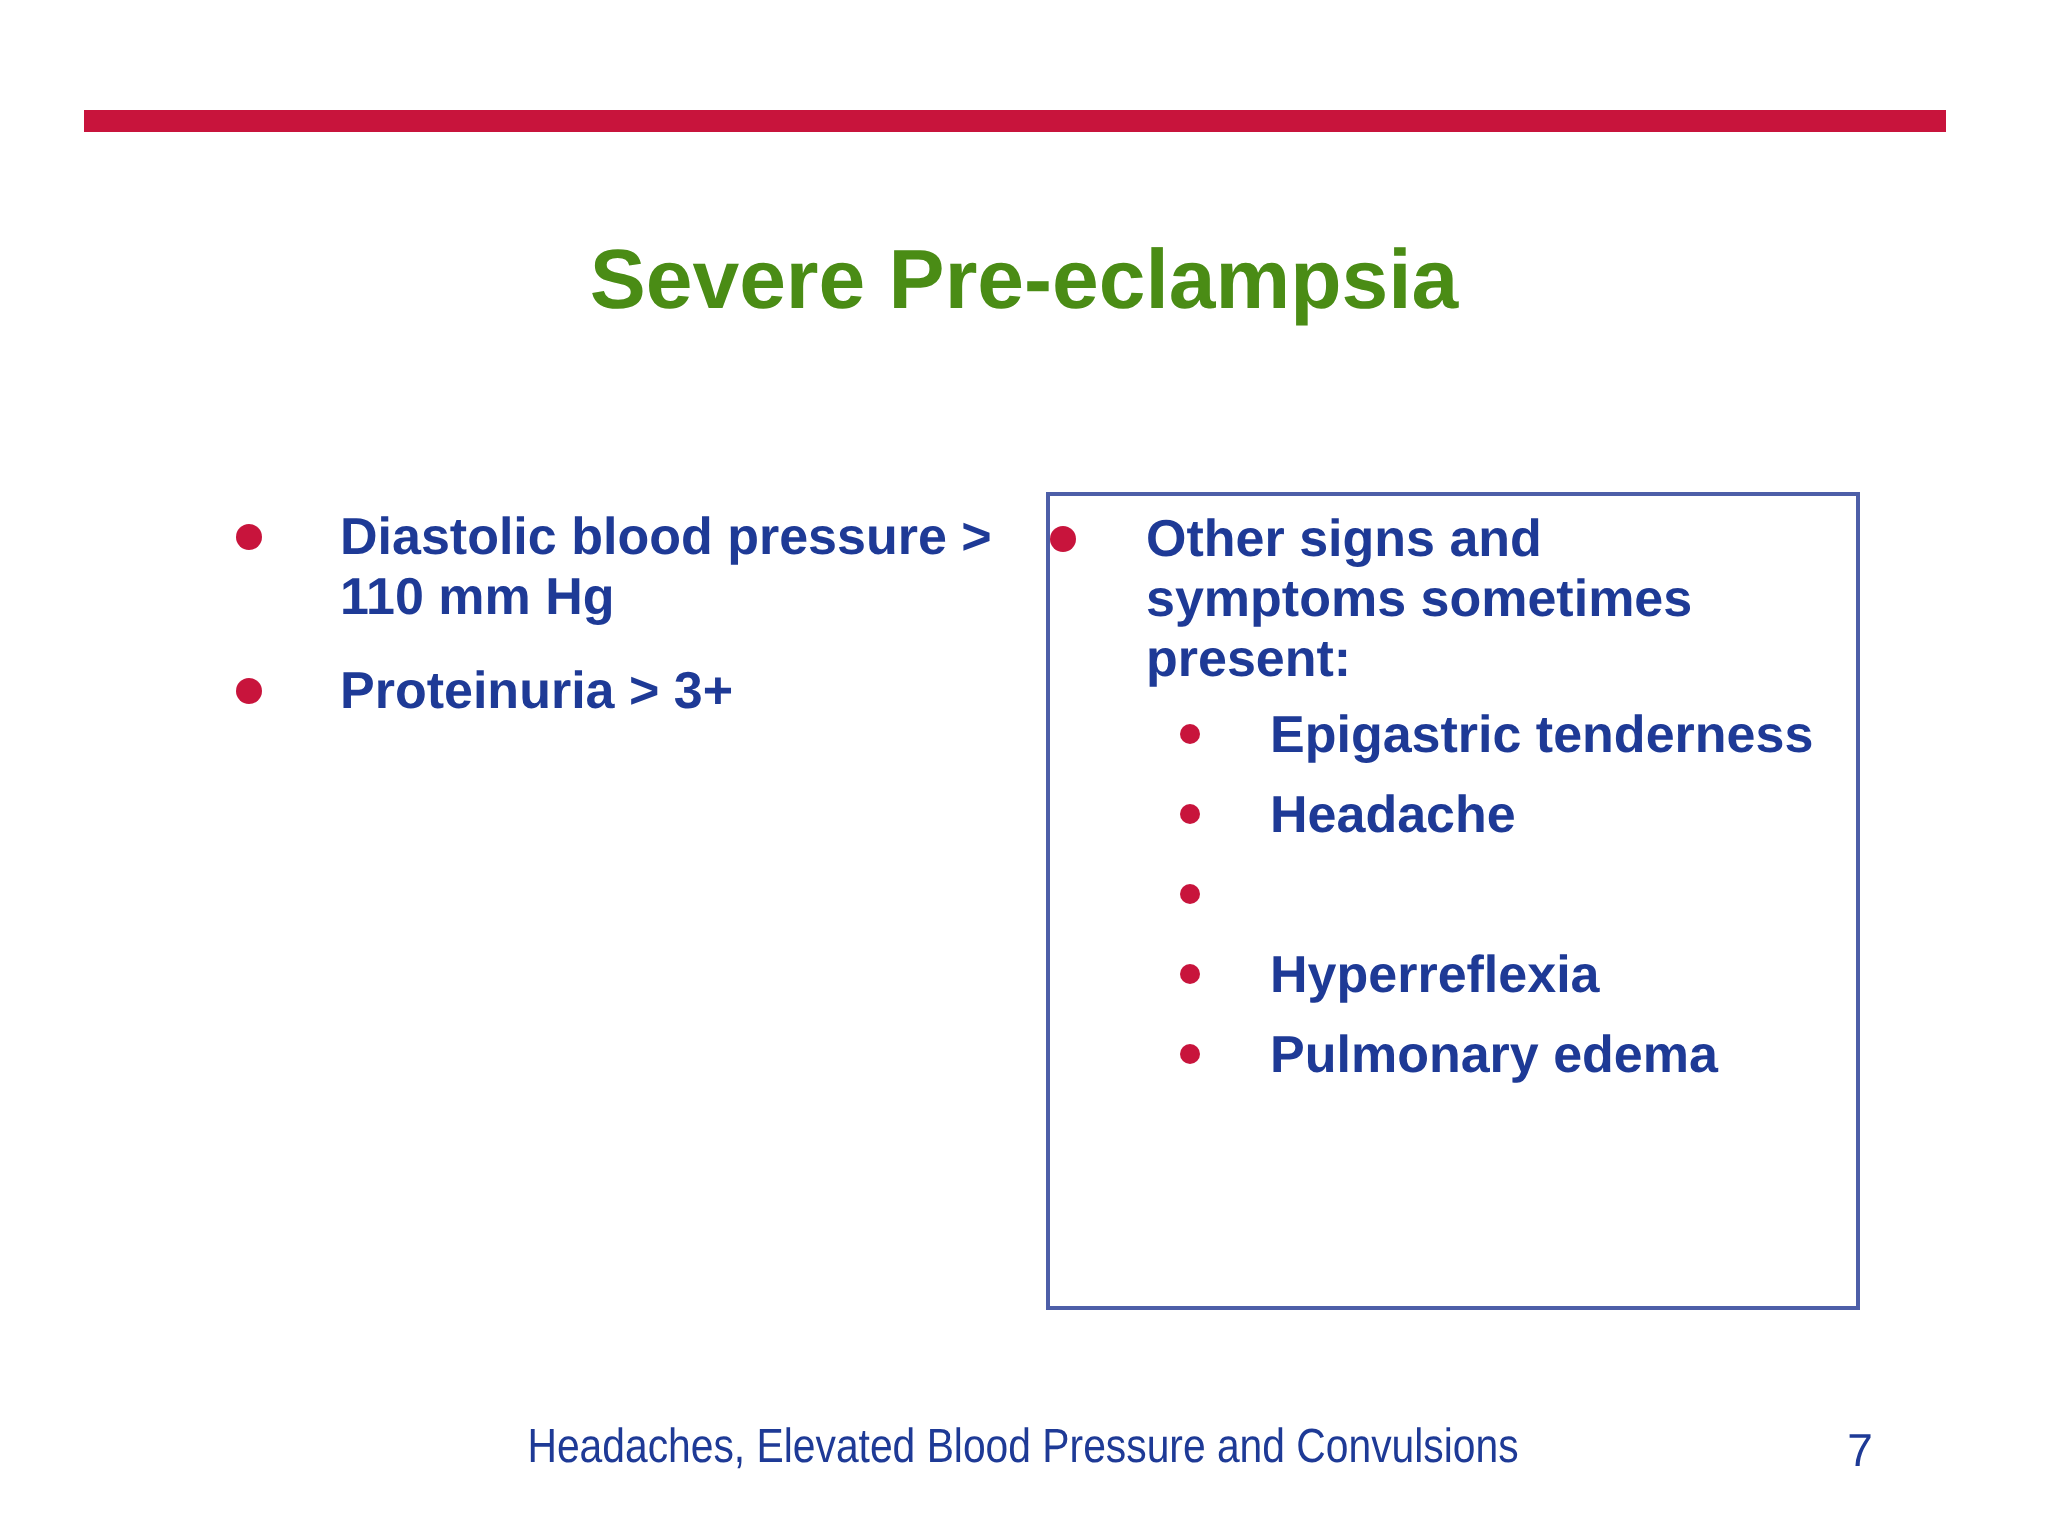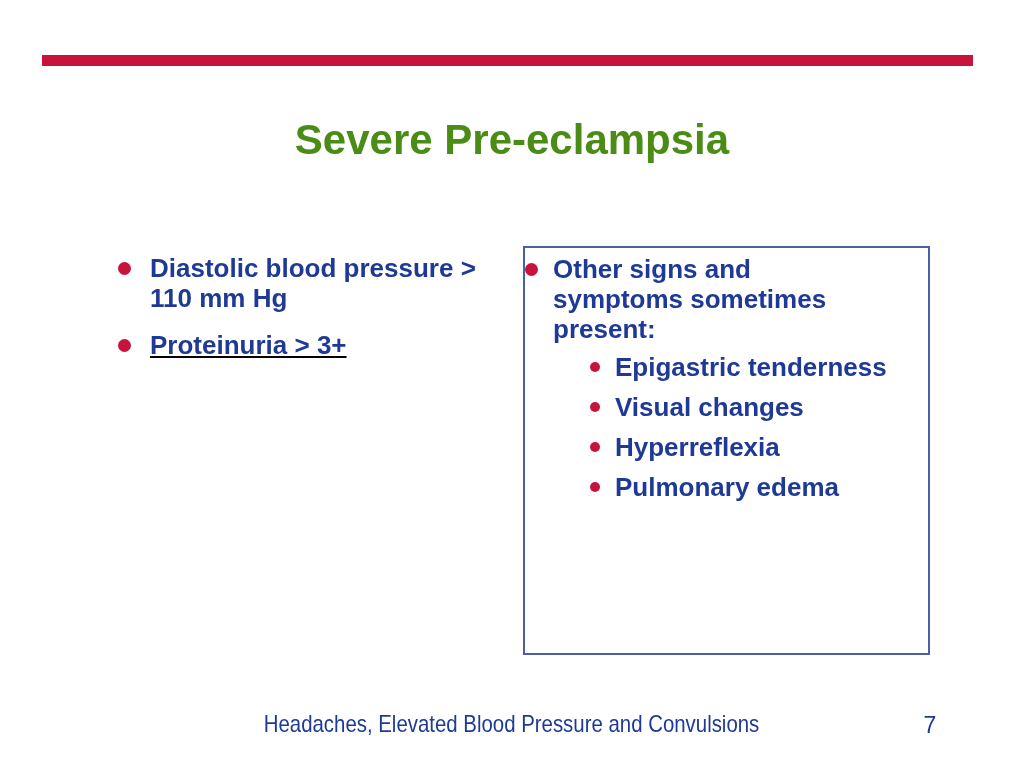--- a/index.html
+++ b/index.html
@@ -31,20 +31,21 @@
     margin: 0;
     text-align: center;
     font-size: 42px;
     line-height: 48px;
     font-weight: bold;
     color: var(--title-green, #4a8c15);
   }
   .bullet-item {
     display: flex;
     align-items: flex-start;
+    gap: 20px;
   }
   .dot {
     flex: 0 0 auto;
     border-radius: 50%;
     background: var(--bullet-red, #c8143c);
   }
   .dot-l1 {
     width: 13px;
     height: 13px;
     margin-top: 9px;
@@ -66,21 +67,20 @@
     position: absolute;
     left: 118px;
     top: 253px;
     width: 400px;
   }
   .left-col .btext {
     width: 340px;
   }
   .left-col .bullet-item + .bullet-item {
     margin-top: 17px;
-    text-decoration: underline;
   }
   .signs-box {
     position: absolute;
     left: 523px;
     top: 246px;
     width: 407px;
     height: 409px;
     border: 2px solid var(--box-border, #4d5fa8);
     box-sizing: border-box;
     padding: 6px 0 0 0;
@@ -154,21 +154,24 @@
       <span class="dot dot-l1"></span>
       <span class="btext">Other signs and symptoms sometimes present:</span>
     </div>
     <div class="sub-list">
       <div class="bullet-item">
         <span class="dot dot-l2"></span>
         <span class="btext">Epigastric tenderness</span>
       </div>
       <div class="bullet-item">
         <span class="dot dot-l2"></span>
-        <span class="btext">Visual changes</span>
+        <span class="btext">Headache</span>
+      </div>
+      <div class="bullet-item">
+        <span class="dot dot-l2"></span>
       </div>
       <div class="bullet-item">
         <span class="dot dot-l2"></span>
         <span class="btext">Hyperreflexia</span>
       </div>
       <div class="bullet-item">
         <span class="dot dot-l2"></span>
         <span class="btext">Pulmonary edema</span>
       </div>
     </div>

